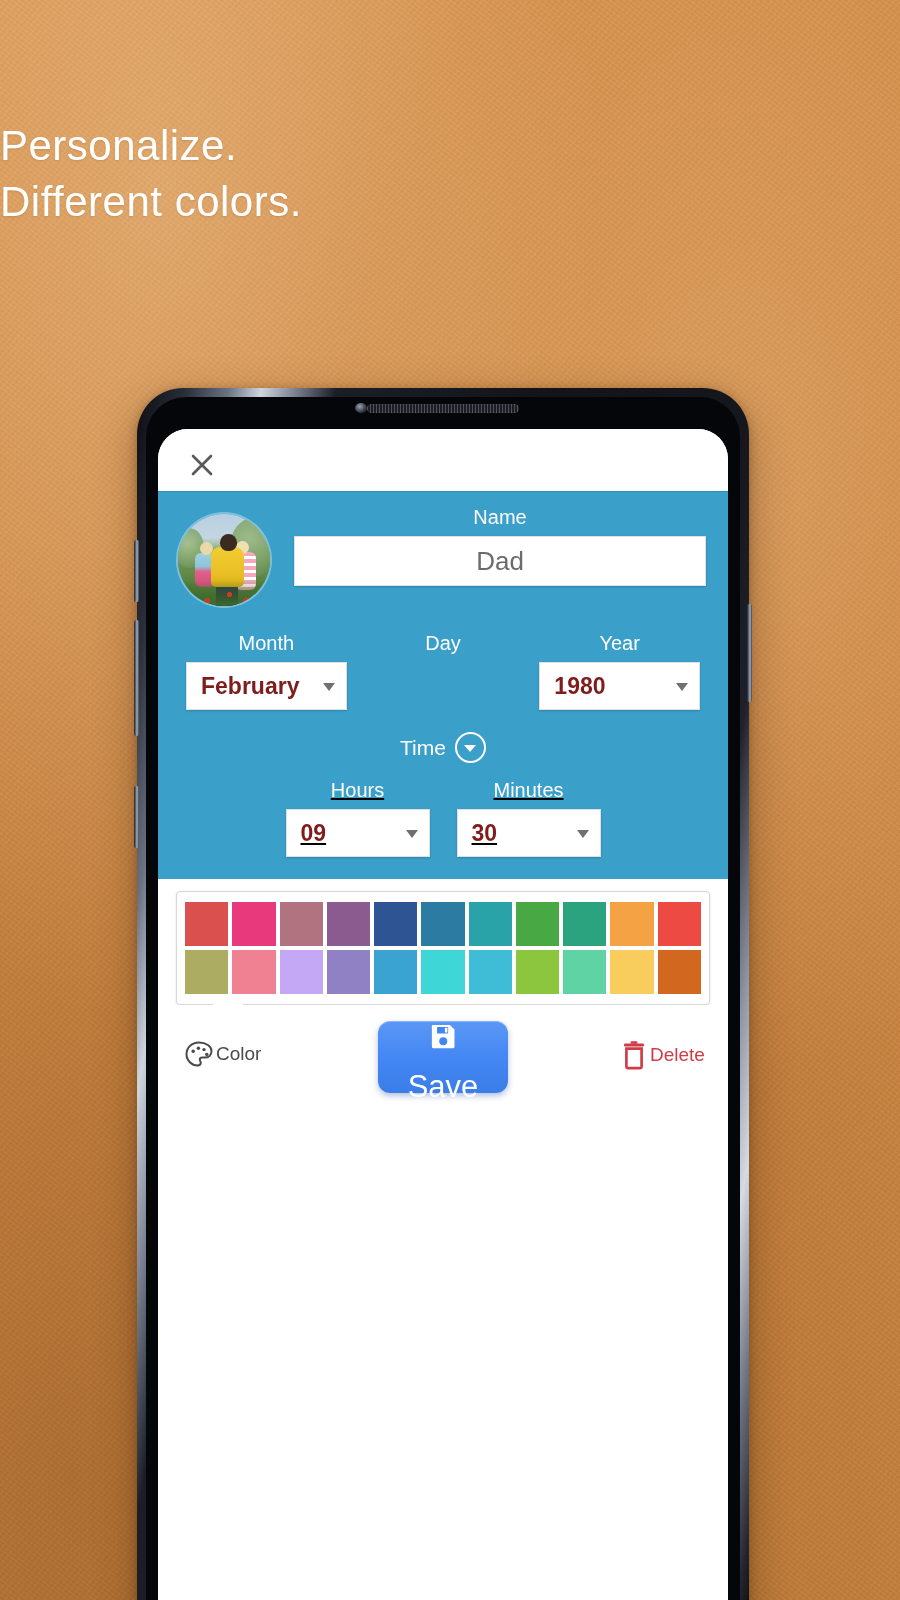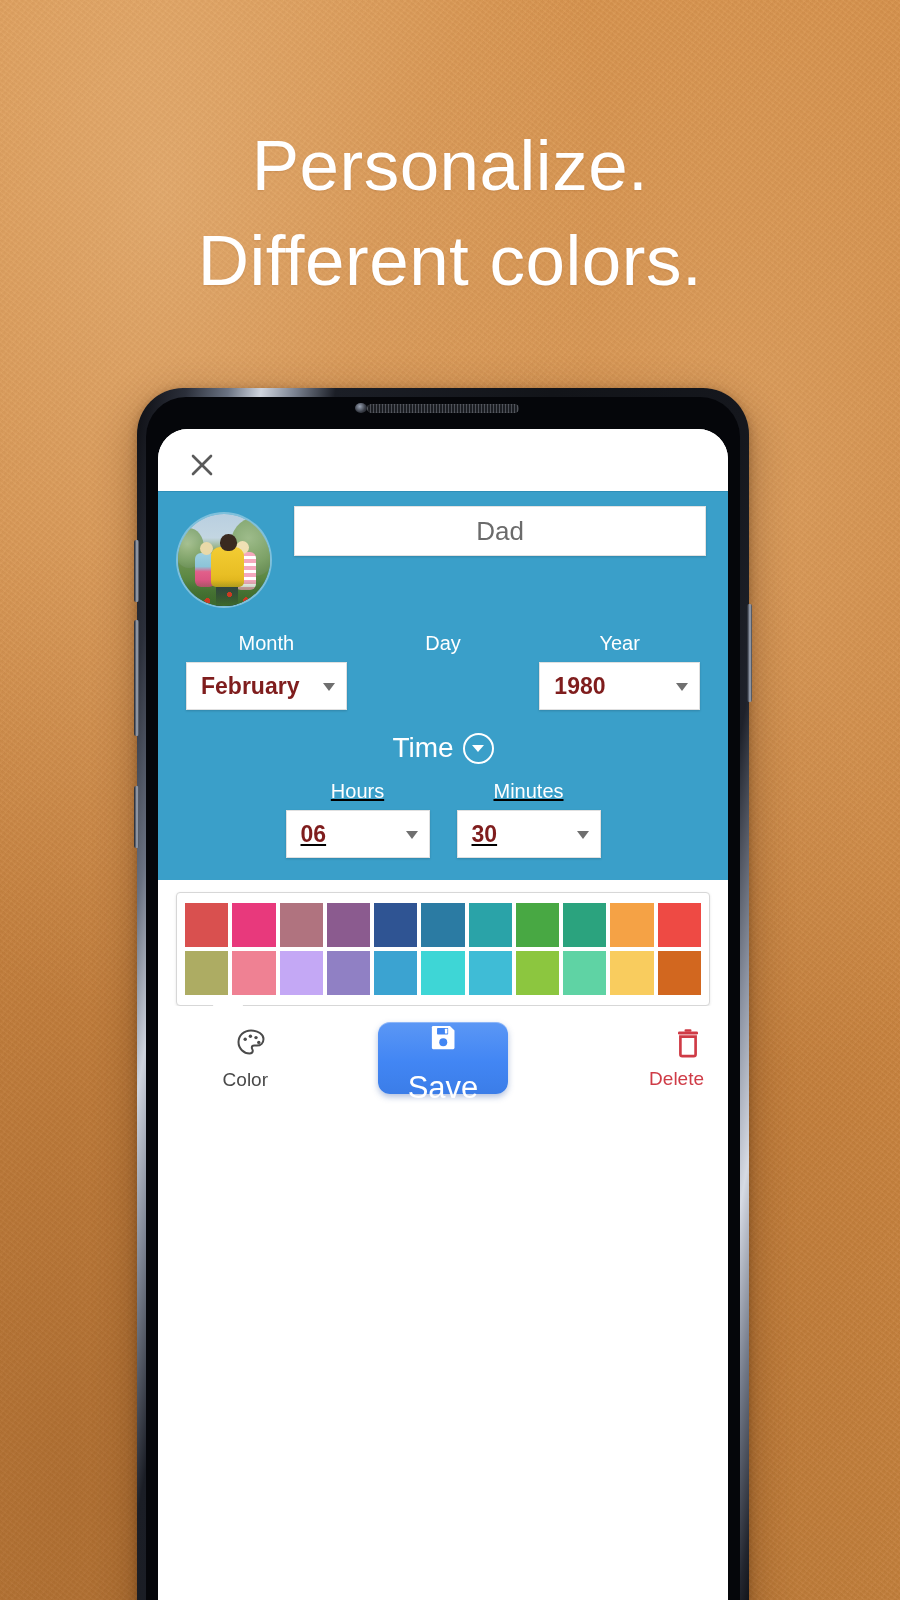--- a/index.html
+++ b/index.html
@@ -18,23 +18,23 @@
       radial-gradient(ellipse at 8% 92%, rgba(120,65,20,0.30) 0%, rgba(120,65,20,0) 45%),
       repeating-linear-gradient(37deg, rgba(255,255,255,0.035) 0px, rgba(255,255,255,0.035) 1px, rgba(0,0,0,0.02) 2px, rgba(0,0,0,0.02) 4px),
       repeating-linear-gradient(-51deg, rgba(255,255,255,0.025) 0px, rgba(255,255,255,0.025) 1px, rgba(0,0,0,0.018) 3px, rgba(0,0,0,0.018) 5px),
       linear-gradient(160deg, #d9944d 0%, #cf8842 48%, #c27e3a 100%);
   }
 
   
   .headline {
     position: absolute;
     top: 118px; left: 0; right: 0;
-    text-align: center;
+    text-align: left;
     color: #ffffff;
-    font-size: 71px;
+    font-size: 42px;
     font-weight: 300;
     line-height: 1.34;
     letter-spacing: 0.5px;
     text-shadow: 0 1px 2px rgba(120,60,15,0.18);
   }
   .headline .hl-line { display: block; }
 
   
   .phone {
     position: absolute;
@@ -263,21 +263,21 @@
   .time-toggle {
     margin-top: 22px;
     display: flex;
     align-items: center;
     justify-content: center;
     gap: 9px;
     cursor: pointer;
   }
   .time-toggle .tt-label {
     color: #ffffff;
-    font-size: 28px;
+    font-size: 21px;
   }
   .tt-circle {
     width: 27px; height: 27px;
     border: 2px solid #ffffff;
     border-radius: 50%;
     display: flex;
     align-items: center;
     justify-content: center;
   }
   .tt-circle .chev {
@@ -343,22 +343,22 @@
   .action-bar {
     position: relative;
     background: #ffffff;
     height: 104px;
     display: flex;
     align-items: center;
     padding: 0 24px;
   }
   .action-item {
     display: flex;
-    flex-direction: column;
-    align-items: flex-end;
+    flex-direction: row;
+    align-items: flex-start;
     cursor: pointer;
     width: 86px;
   }
   .action-item .ai-label {
     font-size: 19px;
     margin-top: 5px;
   }
   .action-color .ai-label { color: #4a4a4a; }
   .action-delete .ai-label { color: #cf3b46; }
   .spacer { flex: 1 1 auto; }
@@ -427,20 +427,21 @@
               <div class="av-kid-l-head"></div>
               <div class="av-kid-r-body"></div>
               <div class="av-kid-r-head"></div>
               <div class="av-man-legs"></div>
               <div class="av-man-body"></div>
               <div class="av-man-head"></div>
               <div class="av-poppies"></div>
             </div>
           </div>
           <div class="name-col">
+            <div class="field-label">Name</div>
             <div class="text-input">Dad</div>
           </div>
         </div>
 
         <div class="row-date">
           <div class="date-cell">
             <div class="field-label">Month</div>
             <div class="select">
               <span class="select-value">February</span>
               <span class="caret"></span>
@@ -462,21 +463,21 @@
           <span class="tt-label">Time</span>
           <span class="tt-circle">
             <span class="chev"></span>
           </span>
         </div>
 
         <div class="row-time">
           <div class="time-cell">
             <div class="field-label">Hours</div>
             <div class="select">
-              <span class="select-value">06</span>
+              <span class="select-value">09</span>
               <span class="caret"></span>
             </div>
           </div>
           <div class="time-cell">
             <div class="field-label">Minutes</div>
             <div class="select">
               <span class="select-value">30</span>
               <span class="caret"></span>
             </div>
           </div>

